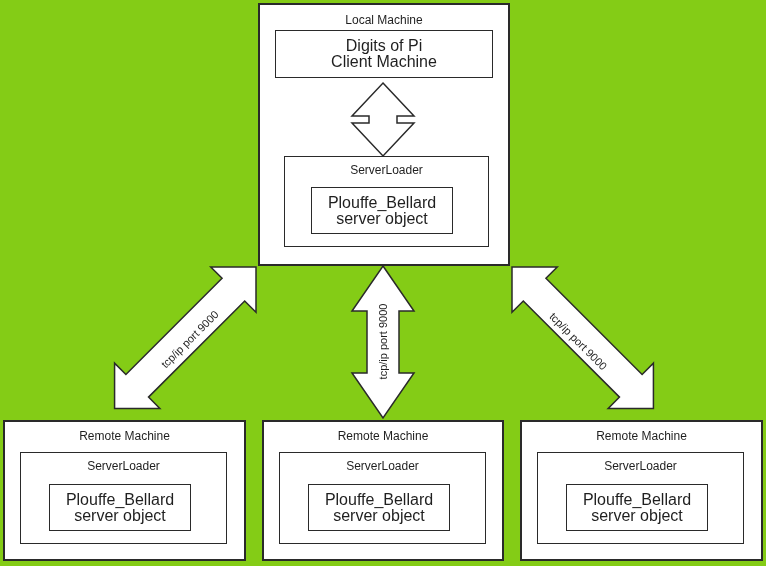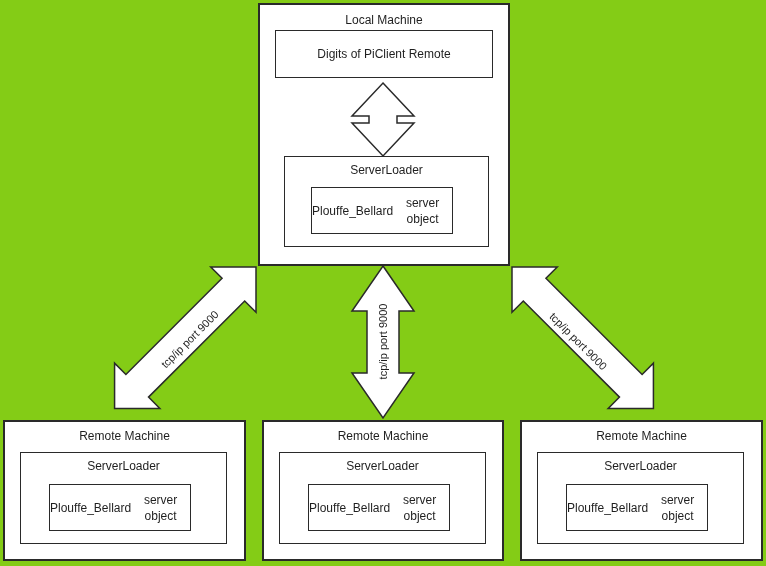--- a/index.html
+++ b/index.html
@@ -29,24 +29,24 @@
     border: 1px solid #2a2a2a;
   }
   .box-title {
     text-align: center;
     font-size: 12px;
     line-height: 14px;
     white-space: nowrap;
   }
   .two-line-box {
     display: flex;
-    flex-direction: row;
+    flex-direction: column;
     align-items: center;
     justify-content: center;
-    font-size: 12px;
+    font-size: 16px;
     line-height: 16px;
     text-align: center;
   }
   .arrow-layer {
     position: absolute;
     left: 0;
     top: 0;
     z-index: 2;
     pointer-events: none;
   }
@@ -72,21 +72,21 @@
 </style>
 </head>
 <body>
 
 <div class="canvas">
 
   <div class="box machine-box" style="left:258px; top:3px; width:252px; height:263px;">
     <div class="box-title" style="margin-top:8px;">Local Machine</div>
     <div class="box inner-box two-line-box" style="left:15px; top:25px; width:218px; height:48px;">
       <div>Digits of Pi</div>
-      <div>Client Remote</div>
+      <div>Client Machine</div>
     </div>
     <div class="box inner-box" style="left:24px; top:151px; width:205px; height:91px;">
       <div class="box-title" style="margin-top:6px;">ServerLoader</div>
       <div class="box inner-box two-line-box" style="left:26px; top:30px; width:142px; height:47px;">
         <div>Plouffe_Bellard</div>
         <div>server object</div>
       </div>
     </div>
   </div>
 

